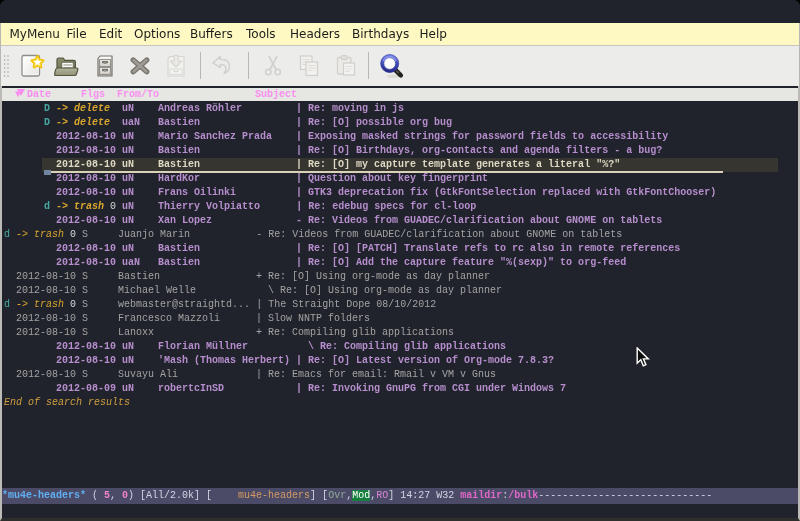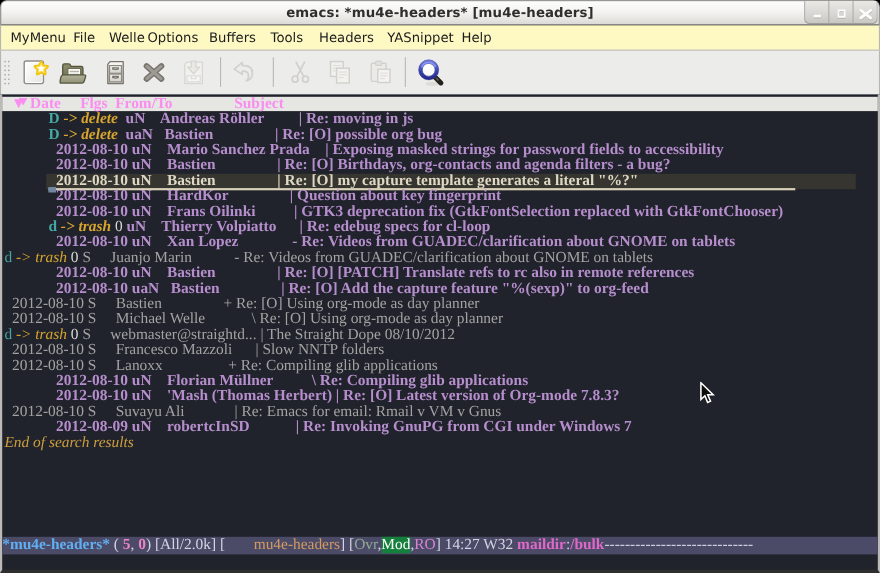--- a/index.html
+++ b/index.html
@@ -31,21 +31,21 @@
   #toolbar { position:absolute; left:0; top:46px; width:800px; height:40px;
     background:#ececea; border-left:1px solid #b8b6b2; border-right:1px solid #b8b6b2; }
   .tbsep { position:absolute; top:6px; width:1px; height:27px; background:#bab8b3; }
   .tbicon { position:absolute; top:5.5px; width:28px; height:28px; }
   #tbhandle { position:absolute; left:2px; top:8px; width:6px; height:24px; }
 
   
   #content { position:absolute; left:0; top:86px; width:800px; height:435px;
     background:#20232b;
     border-left:2px solid #bcbab6; border-right:2px solid #bcbab6; border-bottom:3px solid #2e2e2c; }
-  .mono { font-family:Liberation Serif, serif; font-size:14px; line-height:14px;
+  .mono { font-family:Liberation Mono, monospace; font-size:10px; line-height:14px;
           white-space:pre; }
   #headerline { position:absolute; left:0; top:2px; width:796px; height:13px;
     background:#e6e6e3; color:#f98df0; font-weight:bold; line-height:13px; padding-left:1px; }
   #sort-tri { position:absolute; left:15px; top:3px; width:0; height:0;
     border-left:4.5px solid transparent; border-right:4.5px solid transparent;
     border-top:7px solid #f98df0; }
   #rows { position:absolute; left:0; top:16px; width:796px; }
   .row { height:14px; padding-left:2px; position:relative; }
   .row.u { color:#b68ecd; font-weight:bold;margin-left:40px; }
   .row.r { color:#a3a3a3; }
@@ -72,53 +72,30 @@
   .ml-dashes  { color:#d4d4e4; }
   .ml-dft     { color:#d4d4e4; }
 
   #echo-area { position:absolute; left:0; top:418px; width:796px; height:14px; }
   #cursor { position:absolute; width:14px; height:21px; }
 </style>
 </head>
 <body>
 
 <div id="window">
-  <div id="titlebar">
-    <div id="title">emacs: *mu4e-headers* [mu4e-headers]</div>
-    <div id="winbtns">
-      <div class="wbtn">
-        <svg width="22" height="21" viewBox="0 0 22 21">
-          <rect x="7.6" y="13.1" width="7" height="2.5" rx="1.1" fill="#a5a39f"></rect>
-          <rect x="7.5" y="12.5" width="7" height="2.5" rx="1.1" fill="#fcfcfa"></rect>
-        </svg>
-      </div>
-      <div class="wbtn">
-        <svg width="22" height="21" viewBox="0 0 22 21">
-          <rect x="8.3" y="9.1" width="5.8" height="5.8" fill="none" stroke="#a5a39f" stroke-width="1.8"></rect>
-          <rect x="8.2" y="8.5" width="5.8" height="5.8" fill="none" stroke="#fcfcfa" stroke-width="1.8"></rect>
-        </svg>
-      </div>
-      <div class="wbtn">
-        <svg width="22" height="21" viewBox="0 0 22 21">
-          <path d="M6.6 9 L15.6 16 M15.6 9 L6.6 16" stroke="#a5a39f" stroke-width="2.7" stroke-linecap="round"></path>
-          <path d="M6.5 8.4 L15.5 15.4 M15.5 8.4 L6.5 15.4" stroke="#fcfcfa" stroke-width="2.7" stroke-linecap="round"></path>
-        </svg>
-      </div>
-    </div>
-  </div>
 
   <div id="menubar">
       <span class="menuitem" style="left: 8.5px;">MyMenu</span>
       <span class="menuitem" style="left: 65.5px;">File</span>
-      <span class="menuitem" style="left: 98px;">Welle</span>
+      <span class="menuitem" style="left: 98px;">Edit</span>
       <span class="menuitem" style="left: 133px;">Options</span>
       <span class="menuitem" style="left: 189px;">Buffers</span>
       <span class="menuitem" style="left: 245px;">Tools</span>
       <span class="menuitem" style="left: 289px;">Headers</span>
-      <span class="menuitem" style="left: 351px;">YASnippet</span>
+      <span class="menuitem" style="left: 351px;">Birthdays</span>
       <span class="menuitem" style="left: 418.5px;">Help</span>
     </div>
 
   <div id="toolbar">
     <svg id="tbhandle" width="6" height="24" viewBox="0 0 6 24">
         <circle cx="1.6" cy="2" r="0.75" fill="#a19f99"></circle>
         <circle cx="5" cy="2" r="0.75" fill="#a19f99"></circle>
         <circle cx="1.6" cy="6" r="0.75" fill="#a19f99"></circle>
         <circle cx="5" cy="6" r="0.75" fill="#a19f99"></circle>
         <circle cx="1.6" cy="10" r="0.75" fill="#a19f99"></circle>

